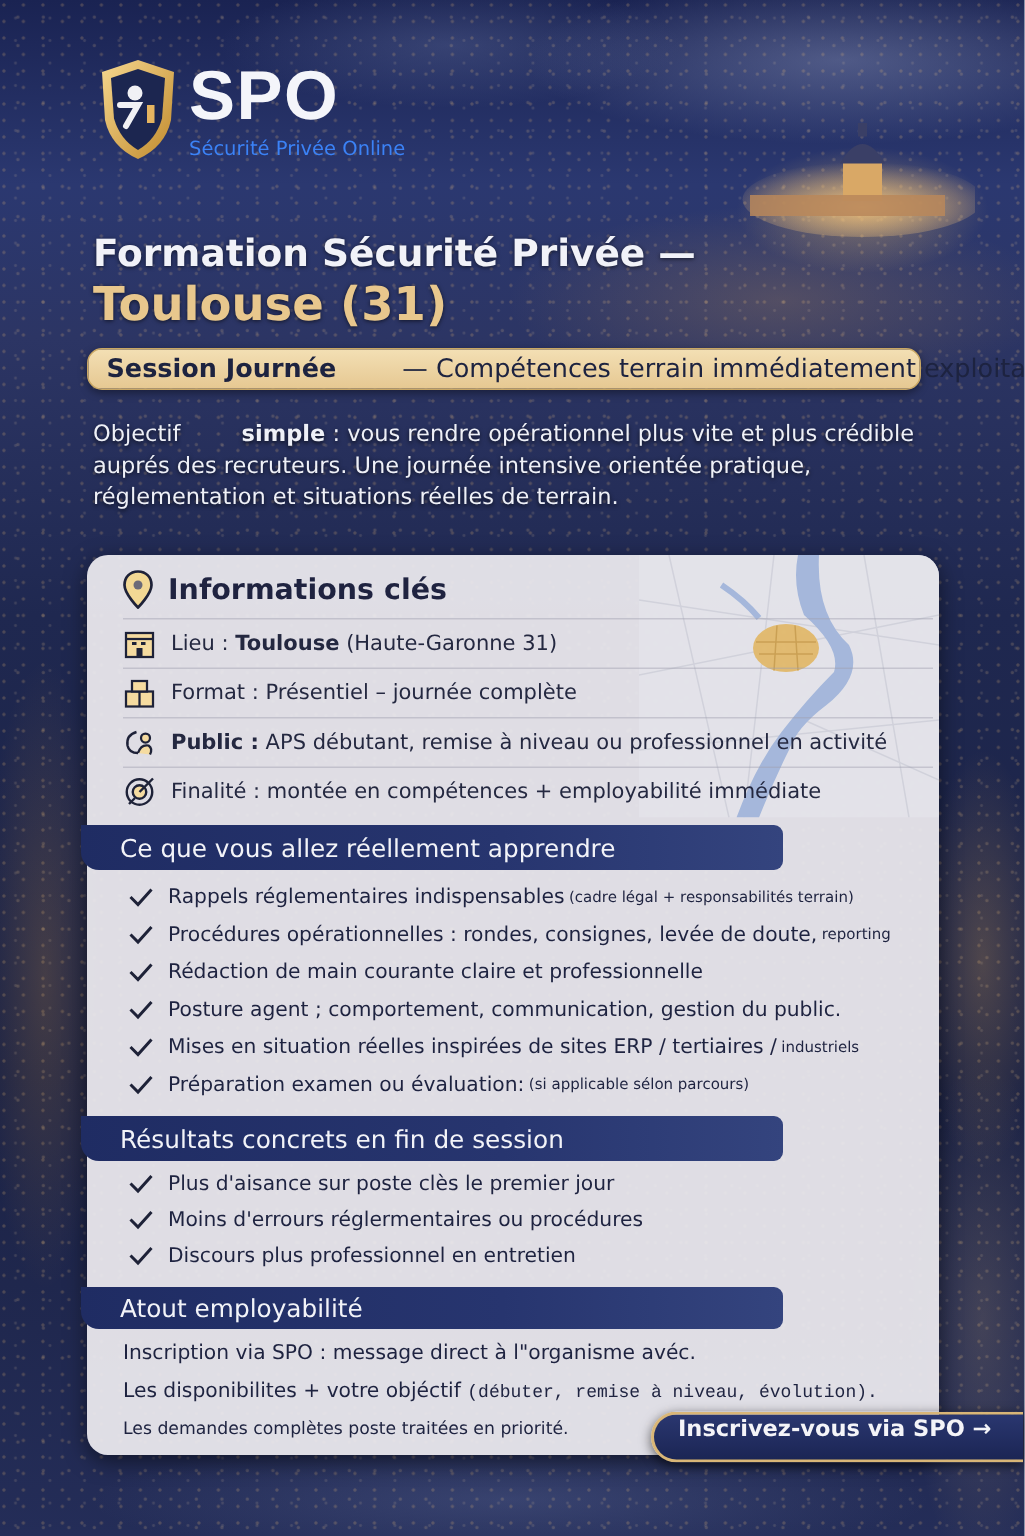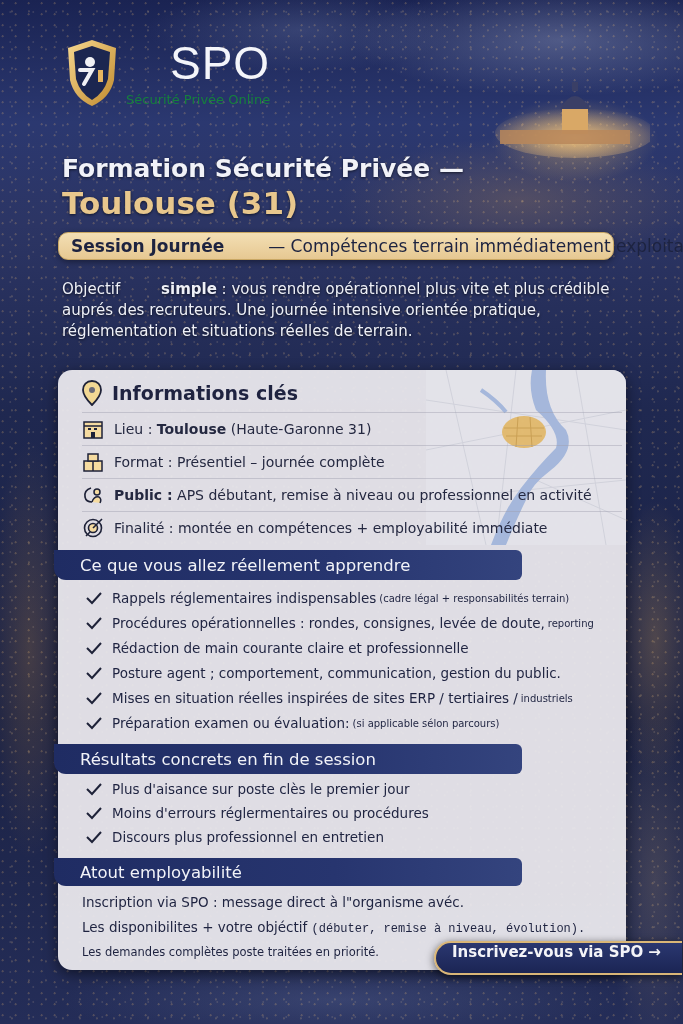--- a/index.html
+++ b/index.html
@@ -26,24 +26,24 @@
       radial-gradient(circle at 45% 80%, rgba(230,200,160,0.25) 0.7px, transparent 1.3px);
     background-size: 13px 11px, 17px 19px, 23px 15px;
     opacity: 0.6;
   }
 
   
   .logo { position: absolute; left: 66px; top: 38px; display: flex; align-items: center; }
   .shield { width: 52px; height: 70px; }
   .brand { margin-left: 8px; display: flex; flex-direction: column; }
   .brand-name {
-    font-family: "Liberation Sans", sans-serif; font-weight: 400;
-    font-size: 46px; line-height: 46px; color: #f4f5fa; letter-spacing: 1px; text-align: right;
-  }
-  .brand-tagline { font-size: 13px; color: #15803d; margin-top: 6px; }
+    font-family: "Liberation Sans", sans-serif; font-weight: 700;
+    font-size: 46px; line-height: 46px; color: #f4f5fa; letter-spacing: 1px;
+  }
+  .brand-tagline { font-size: 13px; color: #3b82f6; margin-top: 6px; }
 
   
   .dome { position: absolute; left: 470px; top: 78px; width: 180px; height: 80px; }
 
   
   .title { position: absolute; left: 62px; top: 152px; }
   .title-line1 { font-size: 25px; font-weight: 700; color: #f1f2f8; line-height: 34px; text-shadow: 0 1px 3px rgba(0,0,0,0.6); }
   .title-line2 { font-size: 31px; font-weight: 700; color: #e8c78d; line-height: 34px; text-shadow: 0 1px 3px rgba(0,0,0,0.6); }
 
   .session-pill {

